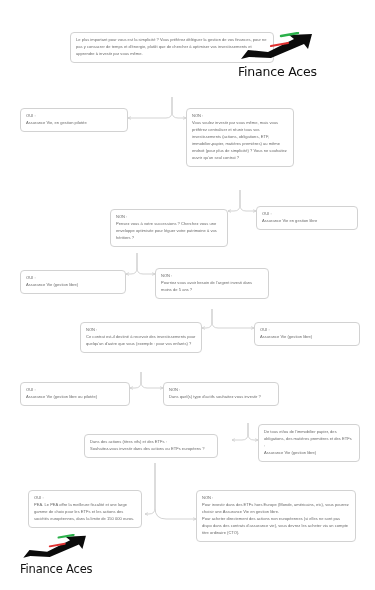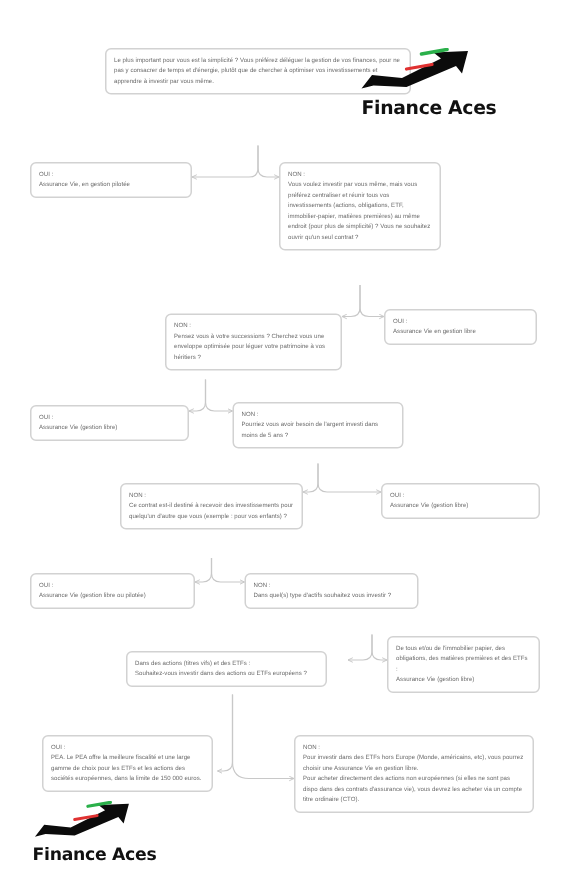--- a/index.html
+++ b/index.html
@@ -37,24 +37,23 @@
     white-space: pre-line;
     z-index: 2;
   }
   .logo {
     position: absolute;
     z-index: 3;
   }
   .logo svg { display: block; }
   .logo-text {
     font-family: "DejaVu Sans", sans-serif;
-    font-weight: 700;
+    font-weight: 400;
     color: #111111;
     letter-spacing: -0.2px;
-    text-align: center;
   }
 </style>
 </head>
 <body>
 
 <div id="canvas">
 
   <svg id="connectors" viewBox="0 0 375 590" xmlns="http://www.w3.org/2000/svg">
     <defs>
       <marker id="ah" markerWidth="5" markerHeight="5" refX="4" refY="2.5" orient="auto">

